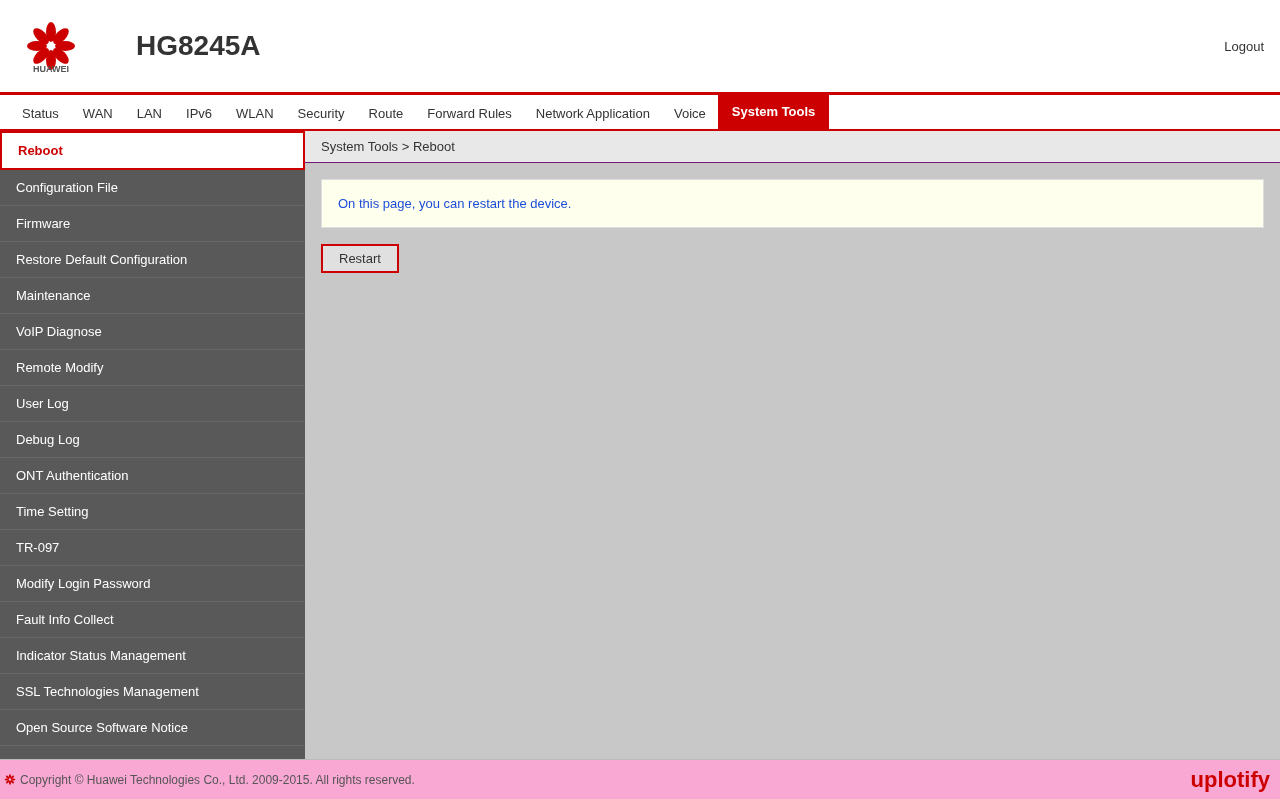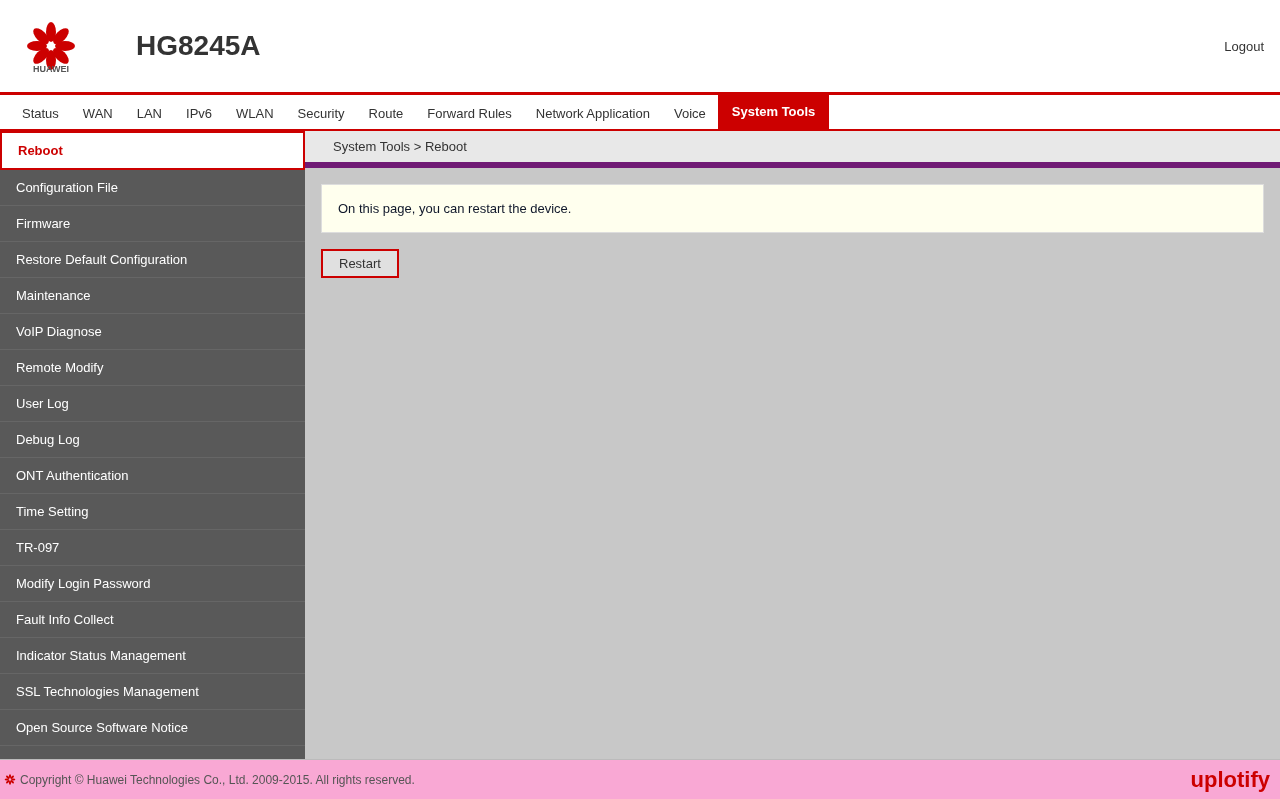--- a/index.html
+++ b/index.html
@@ -87,35 +87,35 @@
     }
 
     
     #content {
       flex: 1;
       background: #c8c8c8;
       padding: 0;
     }
     #breadcrumb {
       background: #e8e8e8;
-      padding: 8px 28px;
-      font-size: 13px;
-      color: #333;
-      border-bottom: 6px solid #701a75;
+      padding: 8px 16px;
+      font-size: 13px;
+      color: #333;
+      border-bottom: 1px solid #701a75;
     }
     #content-body {
       padding: 16px;
     }
     #info-box {
       background: #ffffee;
       border: 1px solid #ddd;
       padding: 16px;
       margin-bottom: 16px;
       font-size: 13px;
-      color: #0f172a;
+      color: #1d4ed8;
     }
     #restart-btn {
       background: #e0e0e0;
       border: 2px solid #c00;
       padding: 5px 16px;
       font-size: 13px;
       cursor: pointer;
       color: #333;
     }
 

